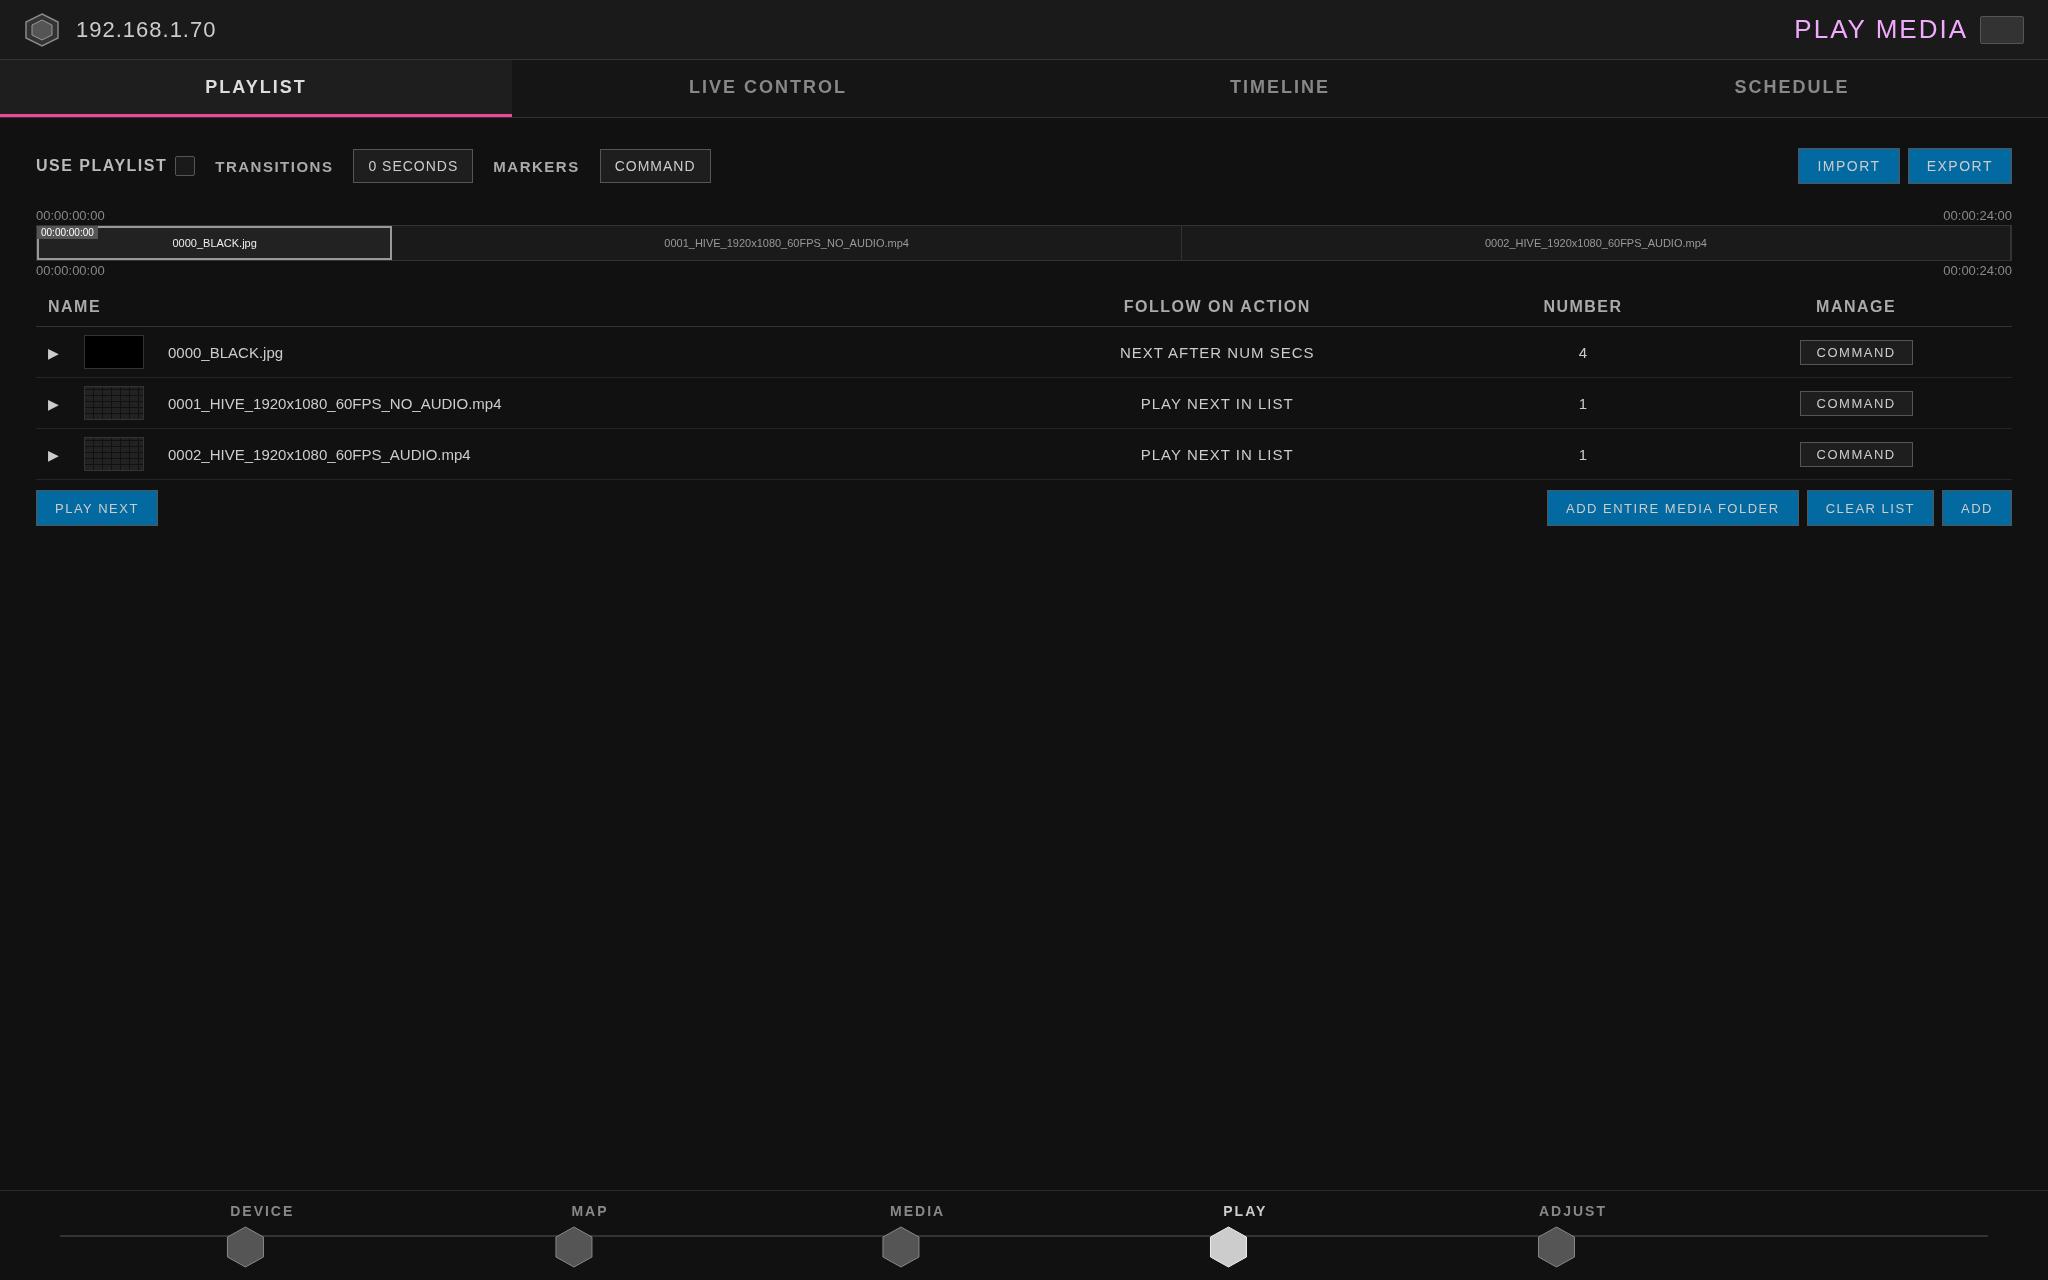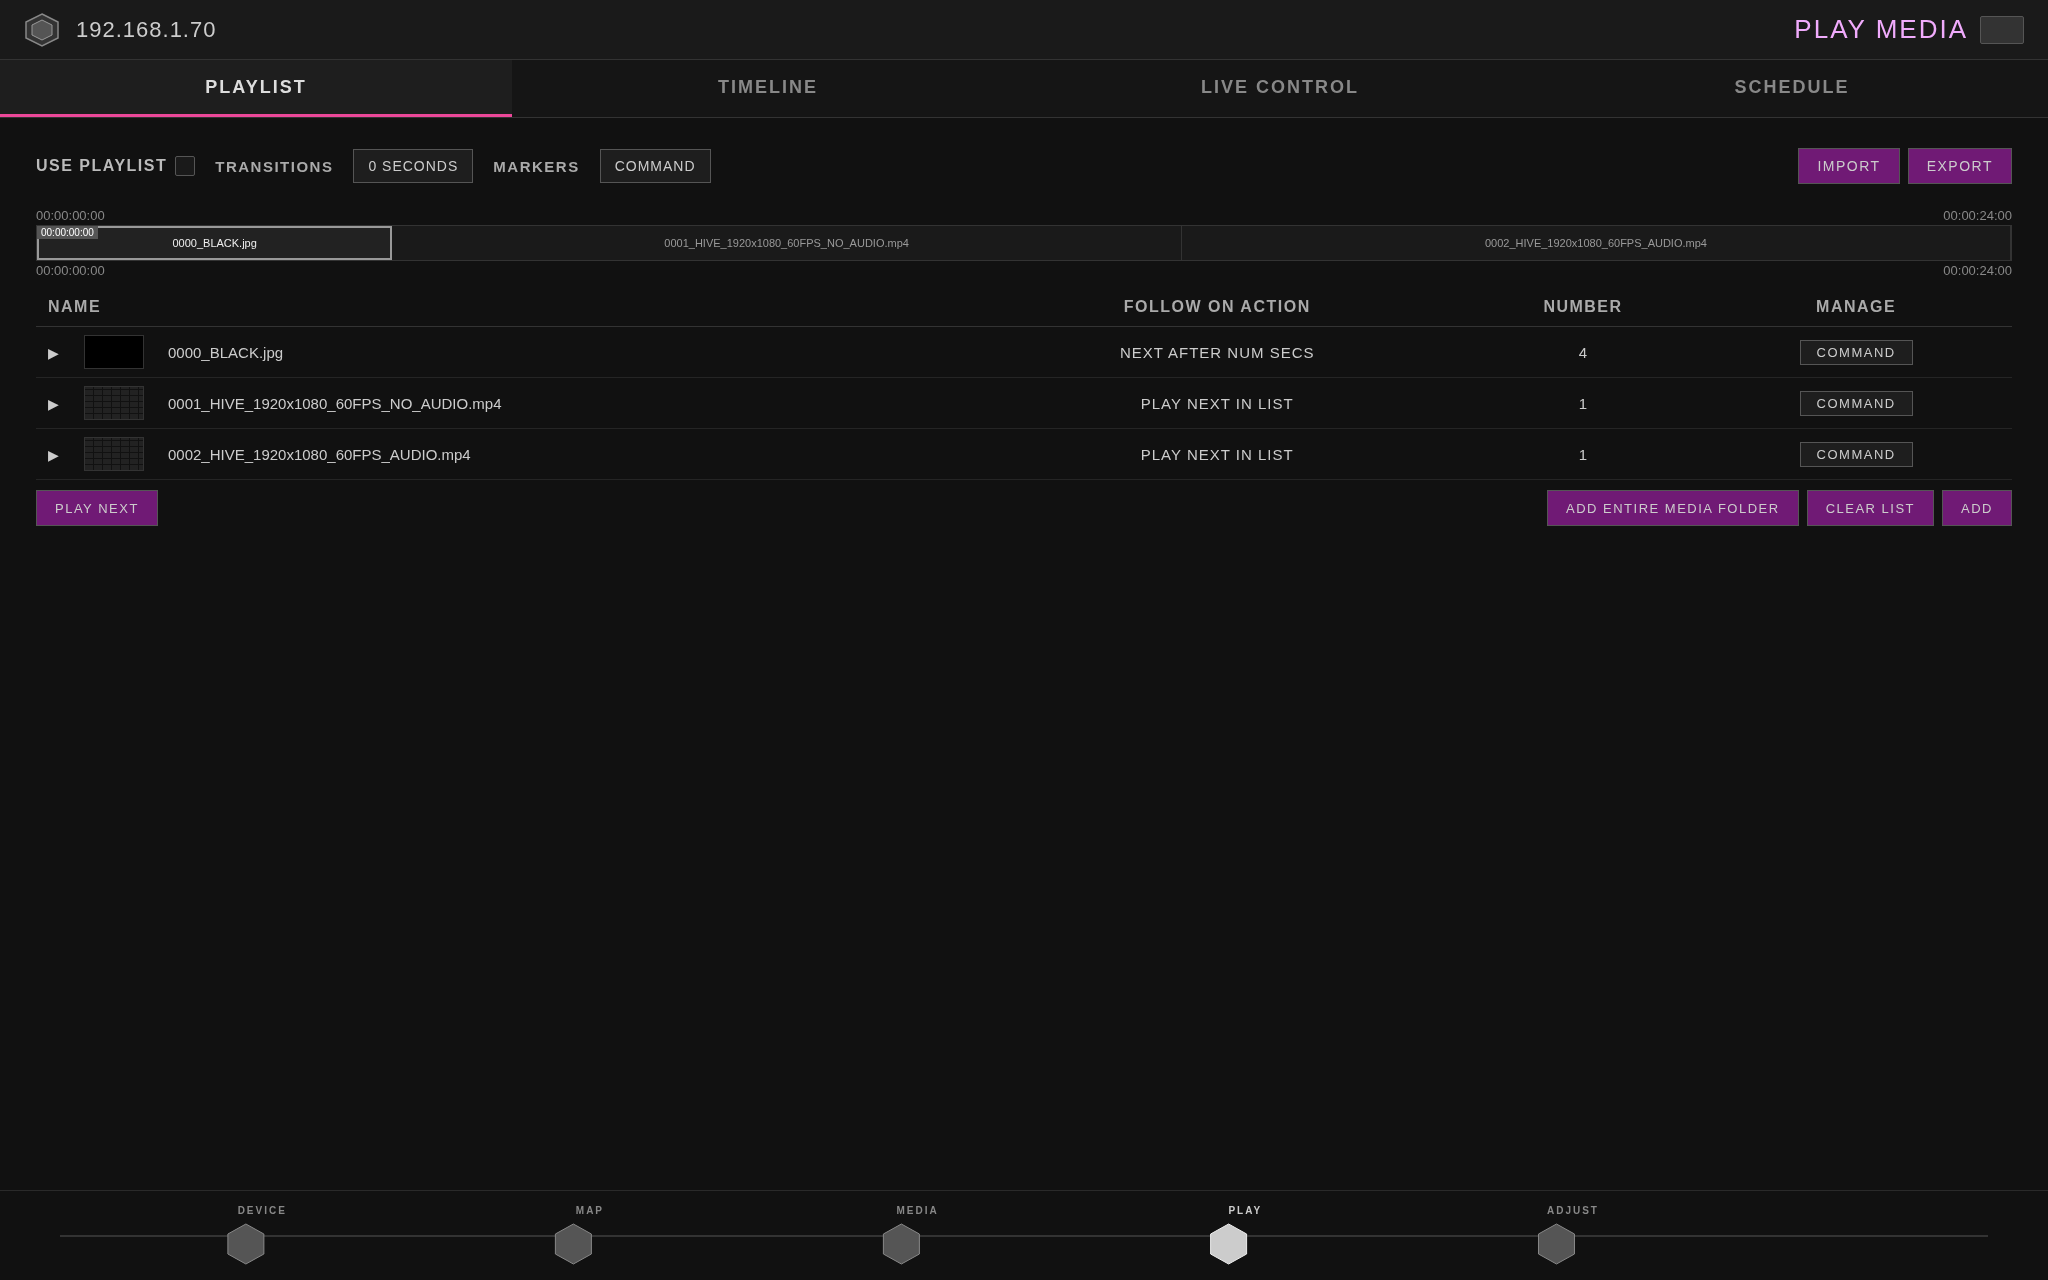--- a/index.html
+++ b/index.html
@@ -135,21 +135,21 @@
       font-weight: 600;
       letter-spacing: 1.5px;
       color: #aaa;
     }
     #toolbar-right {
       margin-left: auto;
       display: flex;
       gap: 8px;
     }
     .action-btn {
-      background: #701a75;
+      background: #0369a1;
       border: 1px solid #555;
       color: #ccc;
       padding: 5px 18px;
       font-size: 14px;
       letter-spacing: 1.5px;
       cursor: pointer;
       height: 36px;
     }
 
     
@@ -326,21 +326,21 @@
     }
     .nav-node {
       display: flex;
       flex-direction: column;
       align-items: center;
       gap: 6px;
       position: absolute;
       transform: translateX(-50%);
     }
     .nav-node-label {
-      font-size: 10px;
+      font-size: 14px;
       letter-spacing: 2px;
       color: #888;
       font-weight: 600;
       padding-left: 33px;
     }
     .nav-hexagon {
       width: 44px;
       height: 44px;
       position: relative;
     }
@@ -370,22 +370,22 @@
     <span id="ip-address">192.168.1.70</span>
   </div>
   <div id="header-right">
     <span id="play-media-label">PLAY MEDIA</span>
     <div id="play-media-toggle"></div>
   </div>
 </div>
 
 <div id="nav-tabs">
   <div class="nav-tab active">PLAYLIST</div>
+  <div class="nav-tab">LIVE CONTROL</div>
   <div class="nav-tab">TIMELINE</div>
-  <div class="nav-tab">LIVE CONTROL</div>
   <div class="nav-tab">SCHEDULE</div>
 </div>
 
 <div id="content">
 
   <div id="toolbar">
     <div id="use-playlist-group">
       <span id="use-playlist-label">USE PLAYLIST</span>
       <div class="checkbox"></div>
     </div>

